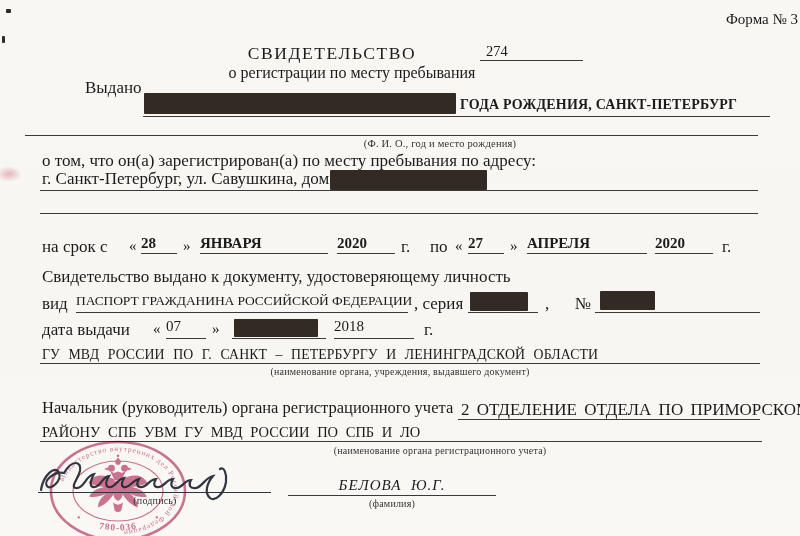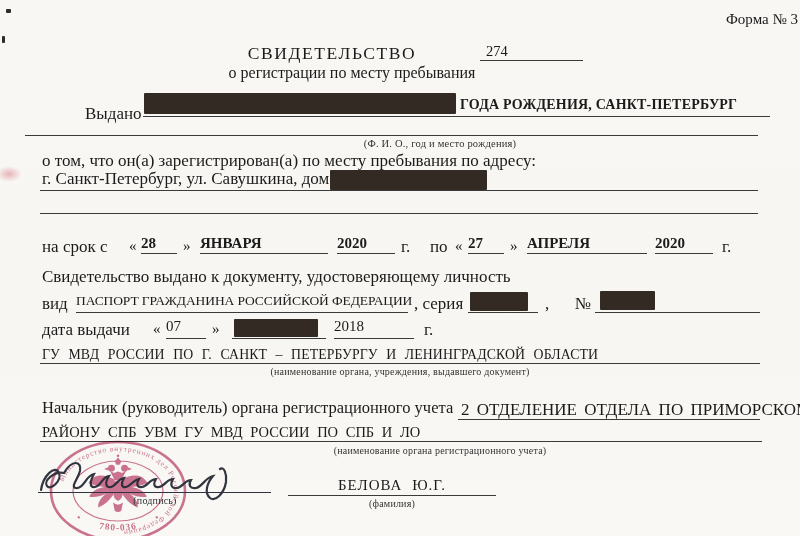--- a/index.html
+++ b/index.html
@@ -34,21 +34,21 @@
   <div class="smudge" style="left:-4px; top:166px; width:26px; height:16px;"></div>
 
   <div class="abs" style="top:11px; right:26px; font-size:15px;">Форма № 3</div>
 
   <div class="abs" style="left:0; top:43px; width:664px; text-align:center; font-size:17.5px; letter-spacing:1.6px;">СВИДЕТЕЛЬСТВО</div>
 
   <div class="abs" style="left:480px; top:43px; width:97px; border-bottom:1.4px solid #3a3a3a; font-size:14.5px; padding-left:6px;">274</div>
 
   <div class="abs" style="left:20px; top:64px; width:664px; text-align:center; font-size:16px;">о регистрации по месту пребывания</div>
 
-  <div class="row" style="left:85px; top:104px;">Выдано</div>
+  <div class="row" style="left:85px; top:78px;">Выдано</div>
   <div class="box" style="left:144px; top:93px; width:312px; height:21px;"></div>
   <div class="abs" style="left:460px; top:97px; font-size:14px; font-weight:bold; letter-spacing:.2px;">ГОДА РОЖДЕНИЯ, САНКТ-ПЕТЕРБУРГ</div>
   <div class="hl" style="left:143px; top:116px; width:627px;"></div>
 
   <div class="hl" style="left:25px; top:135px; width:733px;"></div>
   <div class="cap" style="left:40px; top:138px; width:800px; font-size:10.5px;">(Ф. И. О., год и место рождения)</div>
 
   <div class="row" style="left:42px; top:151px;">о том, что он(а) зарегистрирован(а) по месту пребывания по адресу:</div>
 
   <div class="row" style="left:42px; top:169px;">г. Санкт-Петербург, ул. Савушкина, дом</div>
@@ -137,17 +137,17 @@
     </g>
   </svg>
 
   <svg class="sig-svg" style="left:36px; top:449px;" width="215" height="58" viewBox="0 0 215 58">
     <path d="M5,41 C7,27 19,15 23,24 C26,31 15,42 11,37 C7,32 18,22 28,24 C36,10 46,12 44,22 C42,30 34,38 40,39 C48,40 50,26 58,25 C54,32 53,39 59,38 C65,37 66,28 73,27 C69,33 69,39 75,38 C80,37 82,30 88,29 C85,34 85,39 90,38 C95,37 97,31 103,30 C100,35 101,39 106,38 C112,37 114,30 120,30 C117,35 118,39 123,38 C129,37 131,30 137,30 C134,35 135,40 141,39 C147,38 149,31 155,31 C152,36 154,40 160,39 C166,38 170,28 177,27 C171,34 168,44 174,49 C179,53 188,45 190,33 C191,25 188,17 184,20" fill="none" stroke="#262b36" stroke-width="2.2" stroke-linecap="round" opacity="0.95"></path>
   </svg>
 
   <div class="hl" style="left:38px; top:492px; width:233px; border-top-color:#2f3340;"></div>
   <div class="cap" style="left:110px; top:495px; width:90px;">(подпись)</div>
 
-  <div class="abs" style="left:288px; top:477px; width:208px; text-align:center; font-size:15px; letter-spacing:1px; word-spacing:5px;">БЕЛОВА Ю.Г.</div>
+  <div class="abs" style="left:288px; top:477px; width:208px; text-align:center; font-size:15px; letter-spacing:1px; word-spacing:5px;font-style:italic;">БЕЛОВА Ю.Г.</div>
   <div class="hl" style="left:288px; top:495px; width:208px;"></div>
   <div class="cap" style="left:288px; top:498px; width:208px;">(фамилия)</div>
 
 </div>
 
 </body></html>

